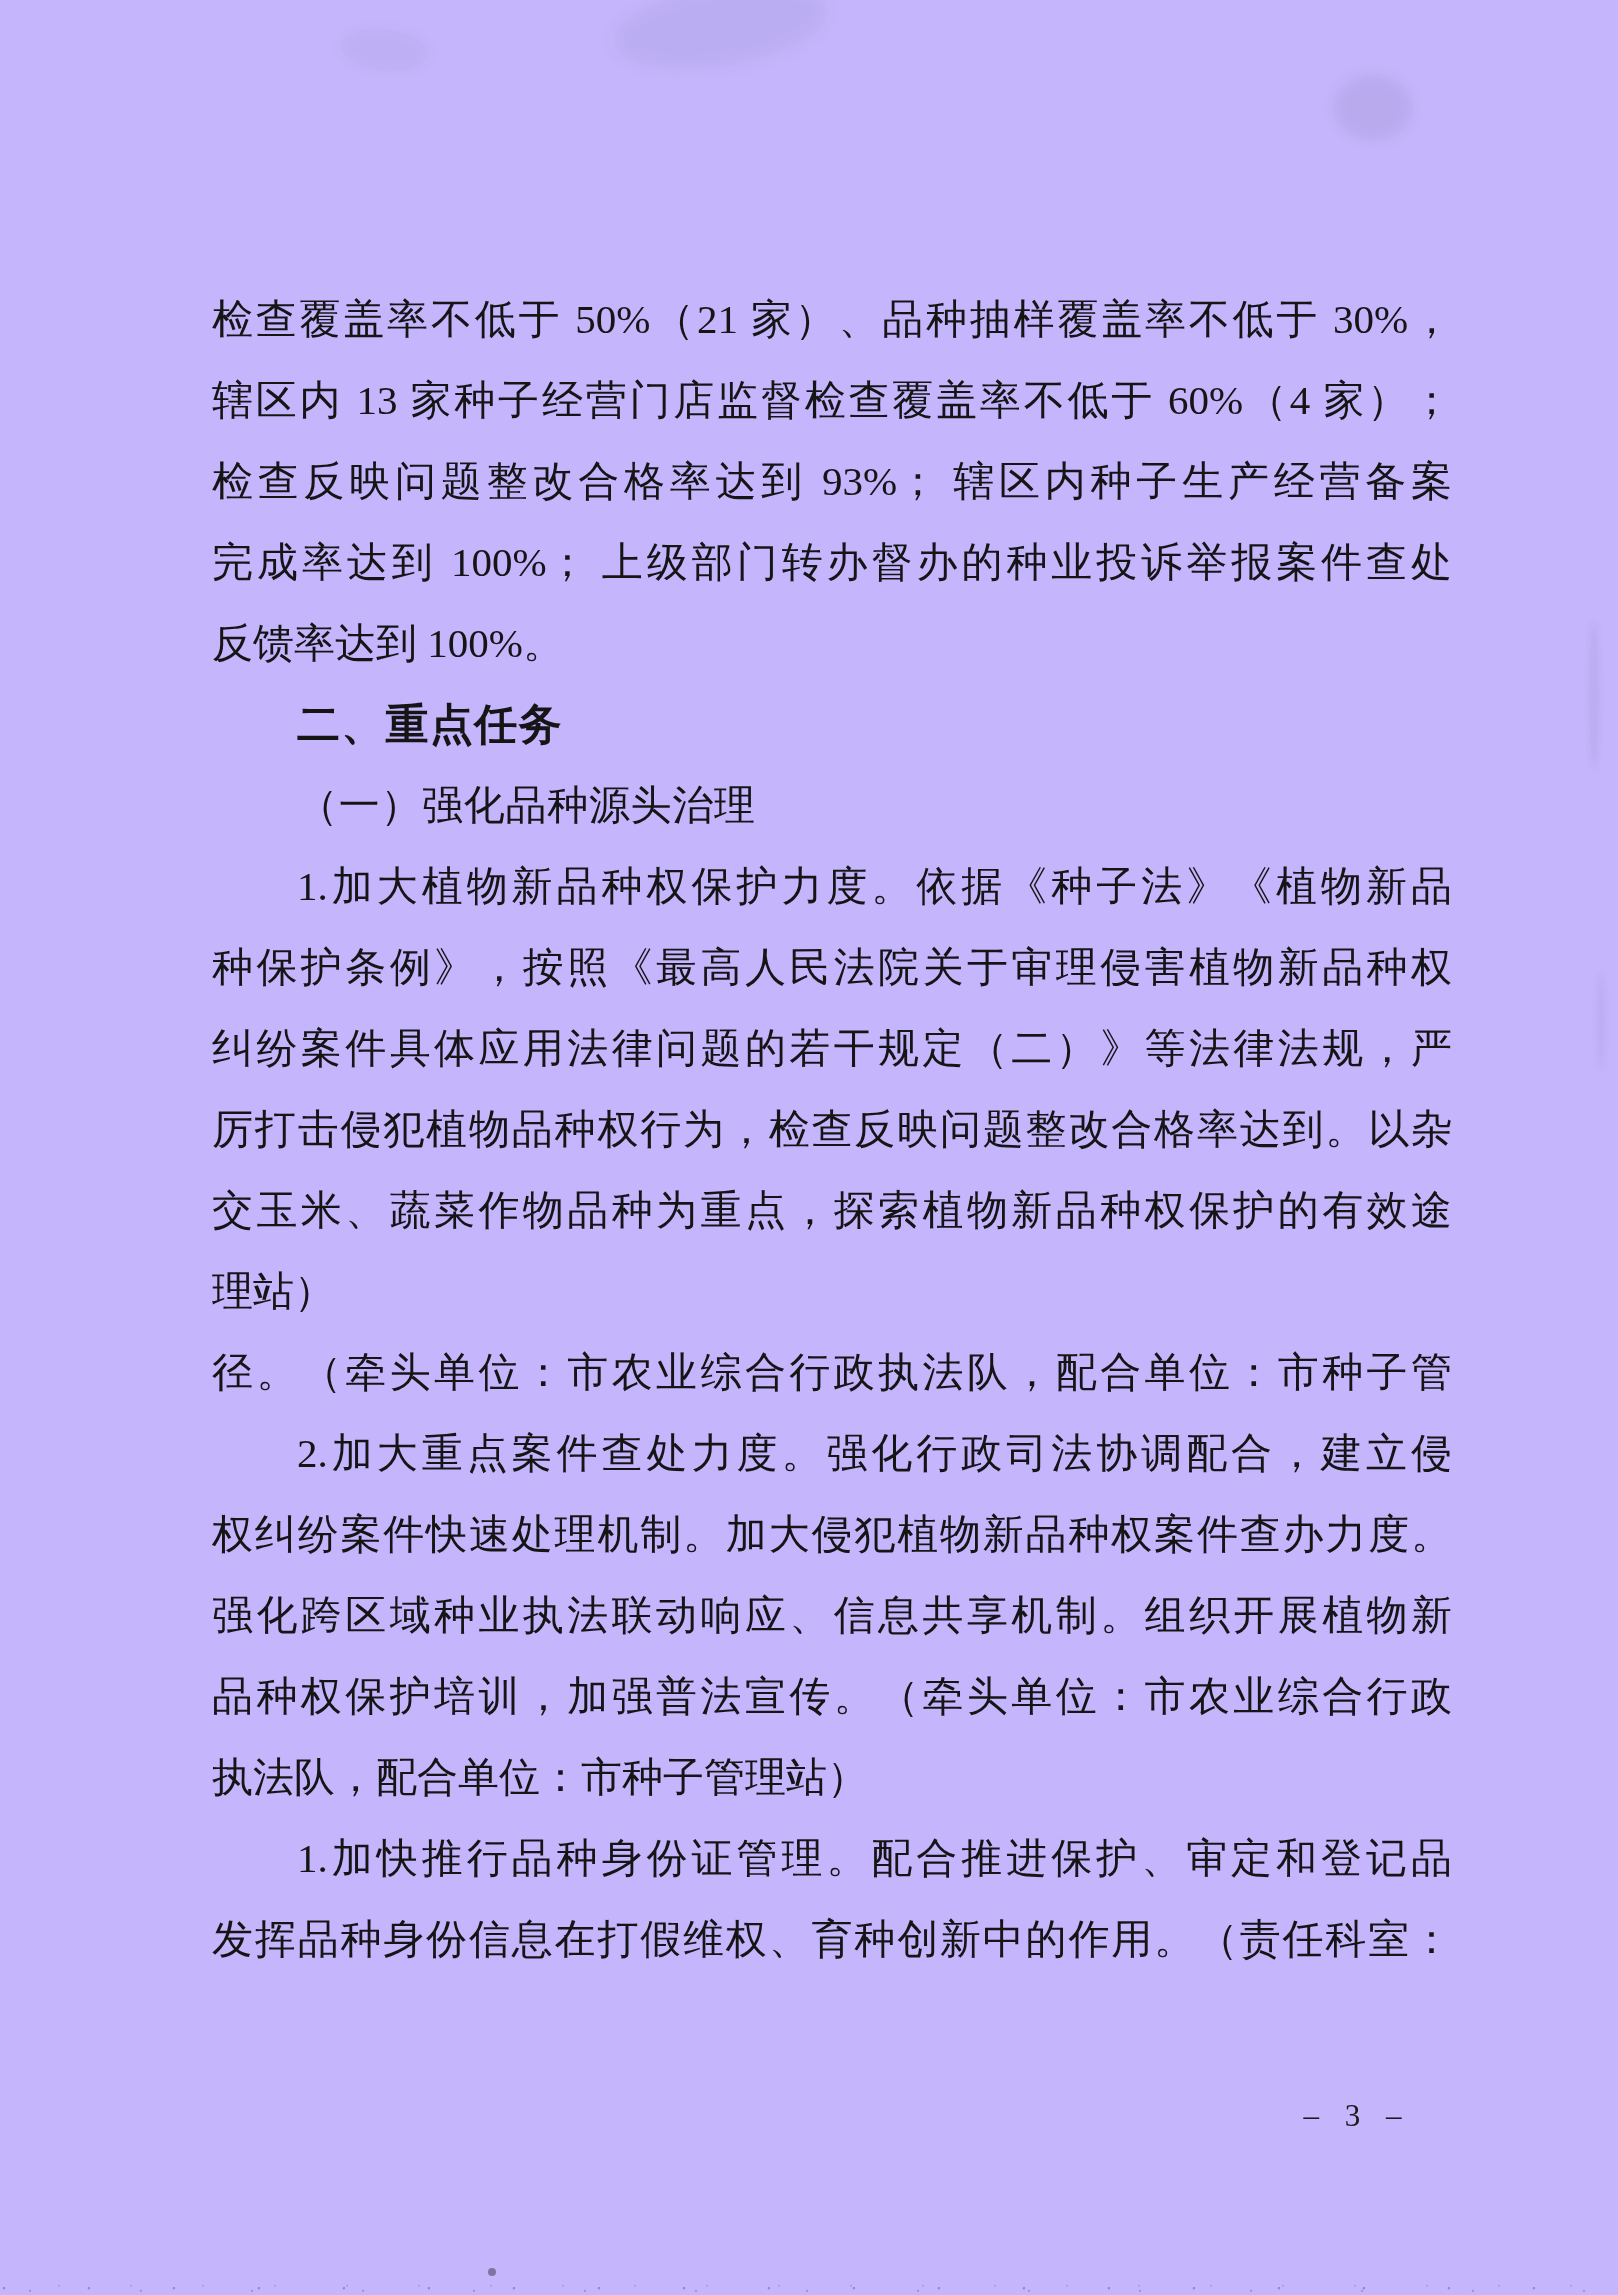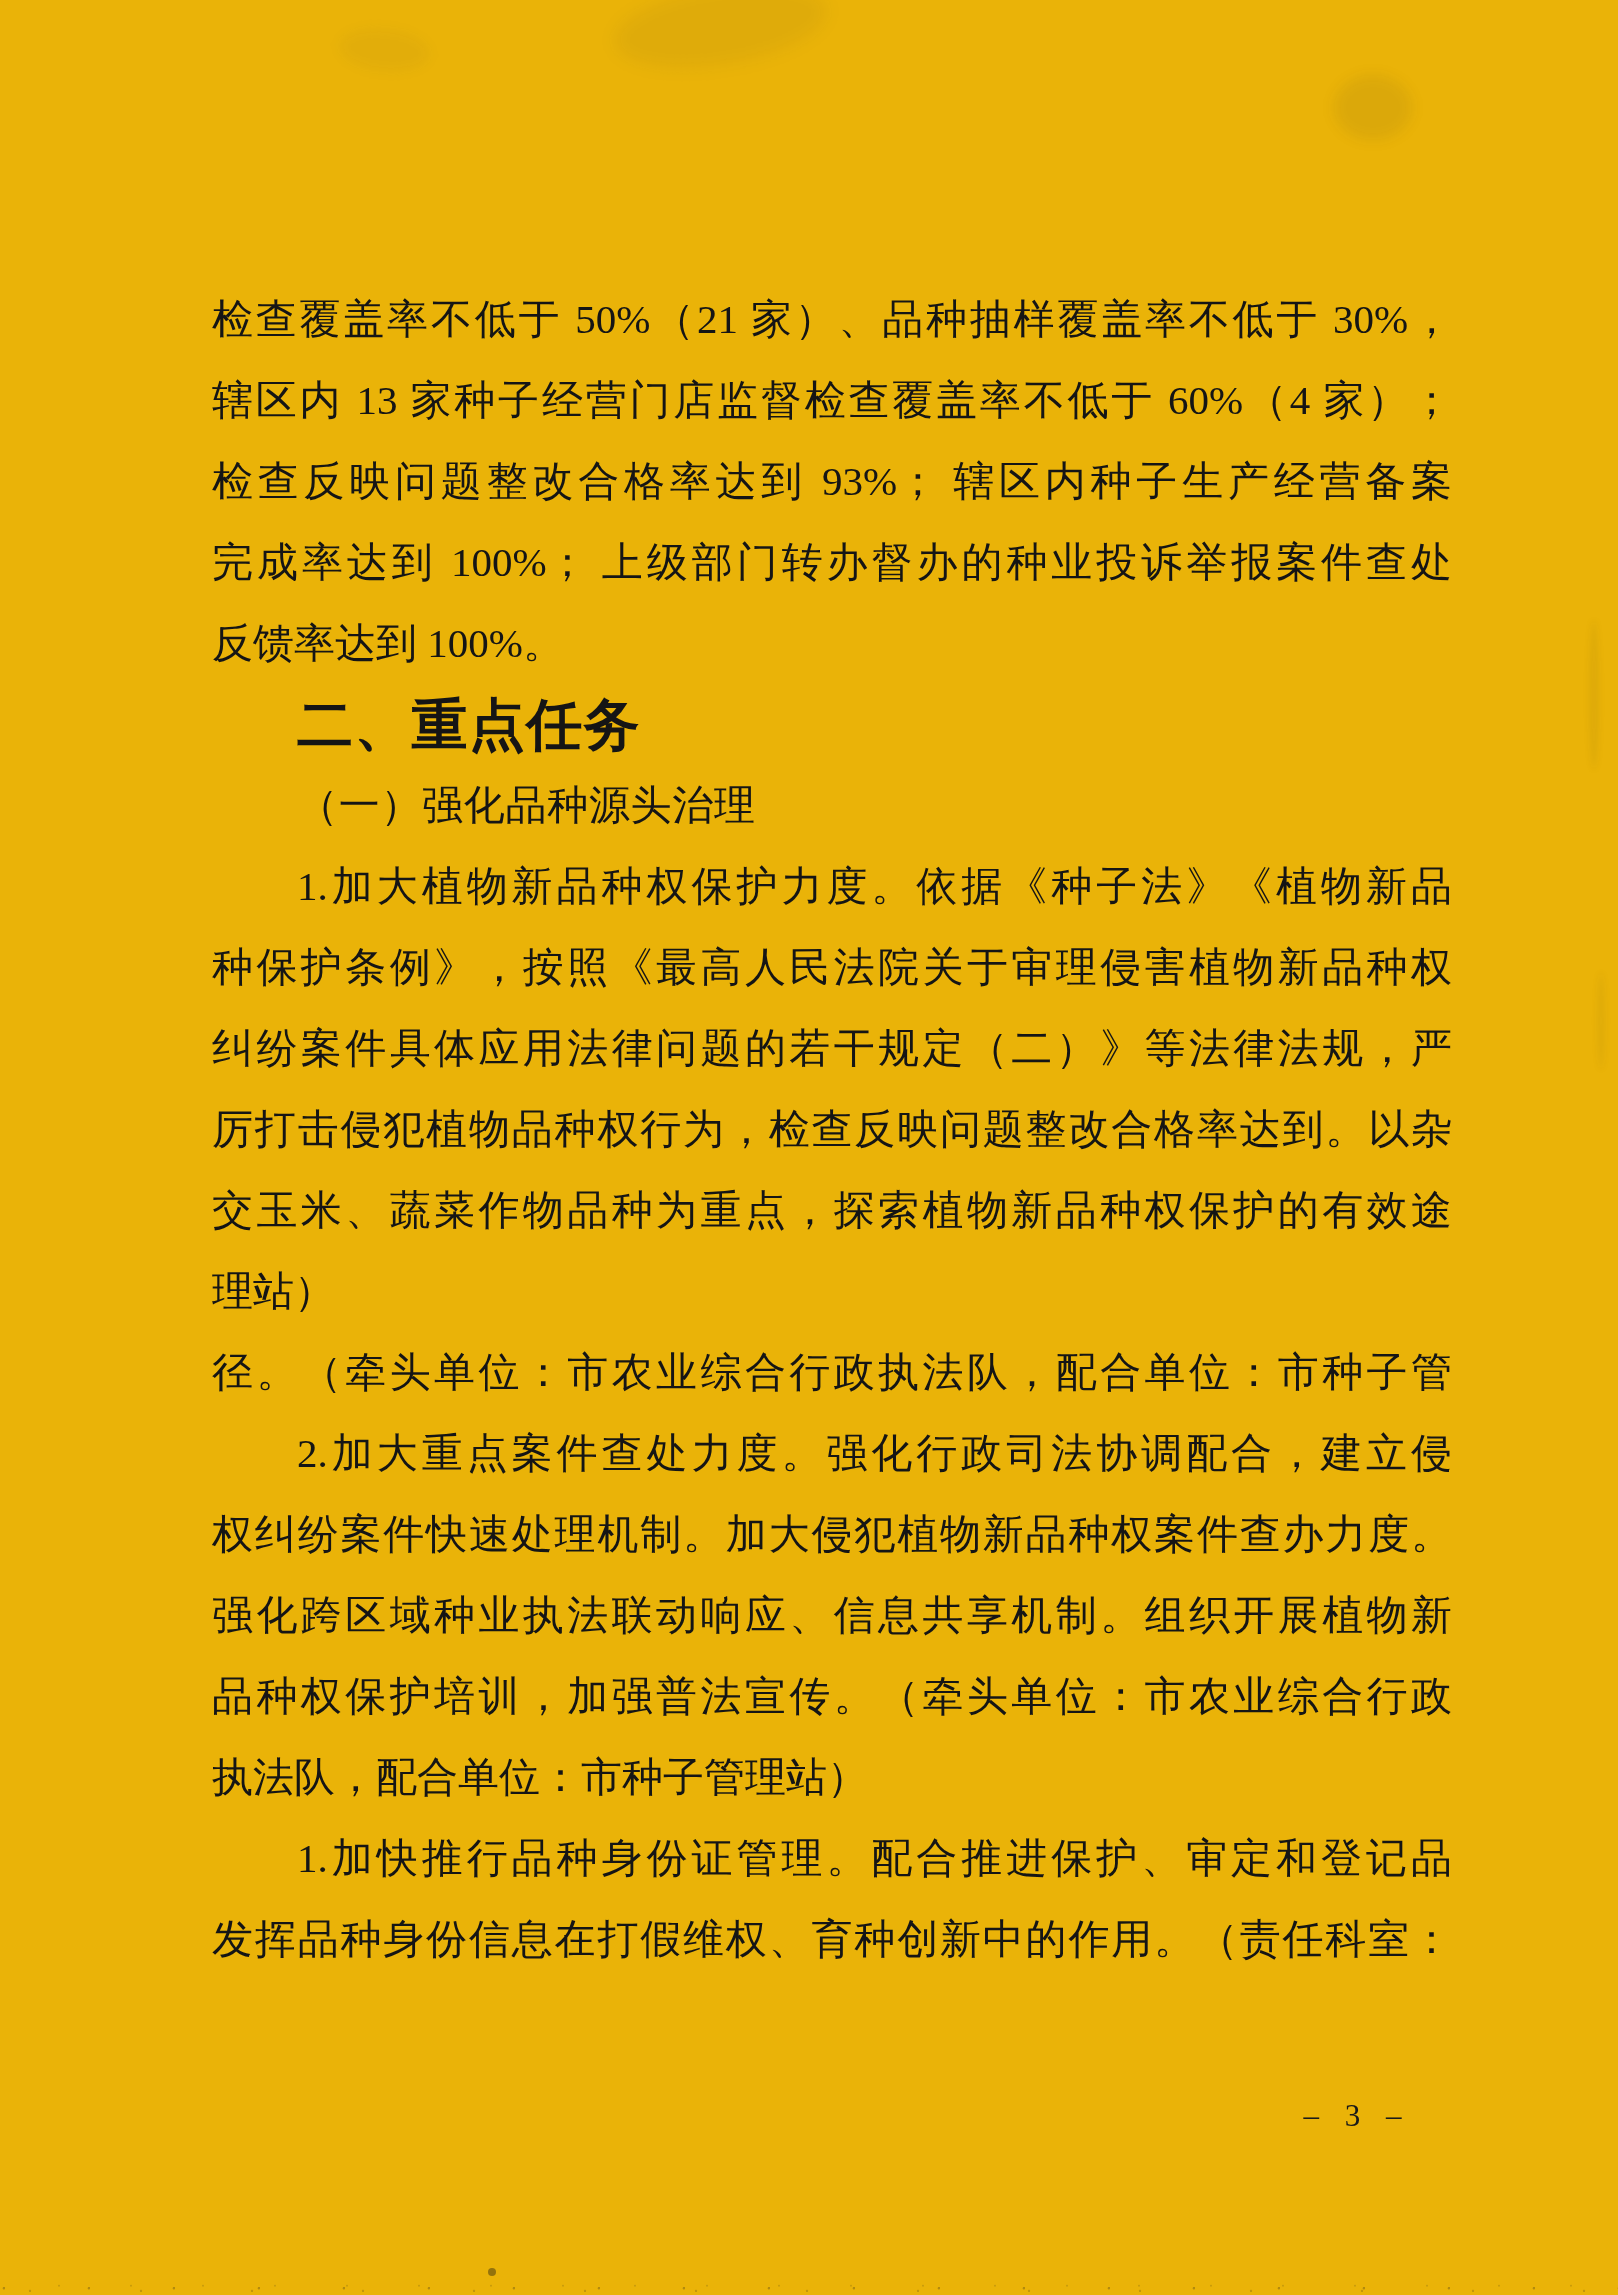--- a/index.html
+++ b/index.html
@@ -1,19 +1,19 @@
 <!DOCTYPE html>
 <html style="font-size:10.4px"><head>
 <meta charset="utf-8">
 <style>
   html,body{margin:0;padding:0;background:#888;}
   .page{
     position:relative;
     width:1618px;height:2295px;
-    background:#eab308;
+    background:#c4b5fd;
     overflow:hidden;
     font-family:"Liberation Serif","DejaVu Serif",serif;
     color:#151515;
   }
   .text-block{
     position:absolute;
     left:212px;top:279px;
     width:1240px;
   }
   .ln{
@@ -21,21 +21,21 @@
     height:81px;
     line-height:81px;
     font-size:41px;
     overflow:hidden;
   }
   .j{ text-align:justify; text-align-last:justify; }
   .ind{ padding-left:85px; }
   .h1{
     font-family:"Liberation Sans","DejaVu Sans",sans-serif;
     font-weight:700;
-    font-size:56px;
+    font-size:43px;
     letter-spacing:1.3px;
   }
   .h2{ font-weight:400; letter-spacing:0.7px; }
   .page-number{
     position:absolute;
     left:1259px;top:2080px;
     width:196px;
     text-align:center;
     font-size:31px;
     line-height:72px;

